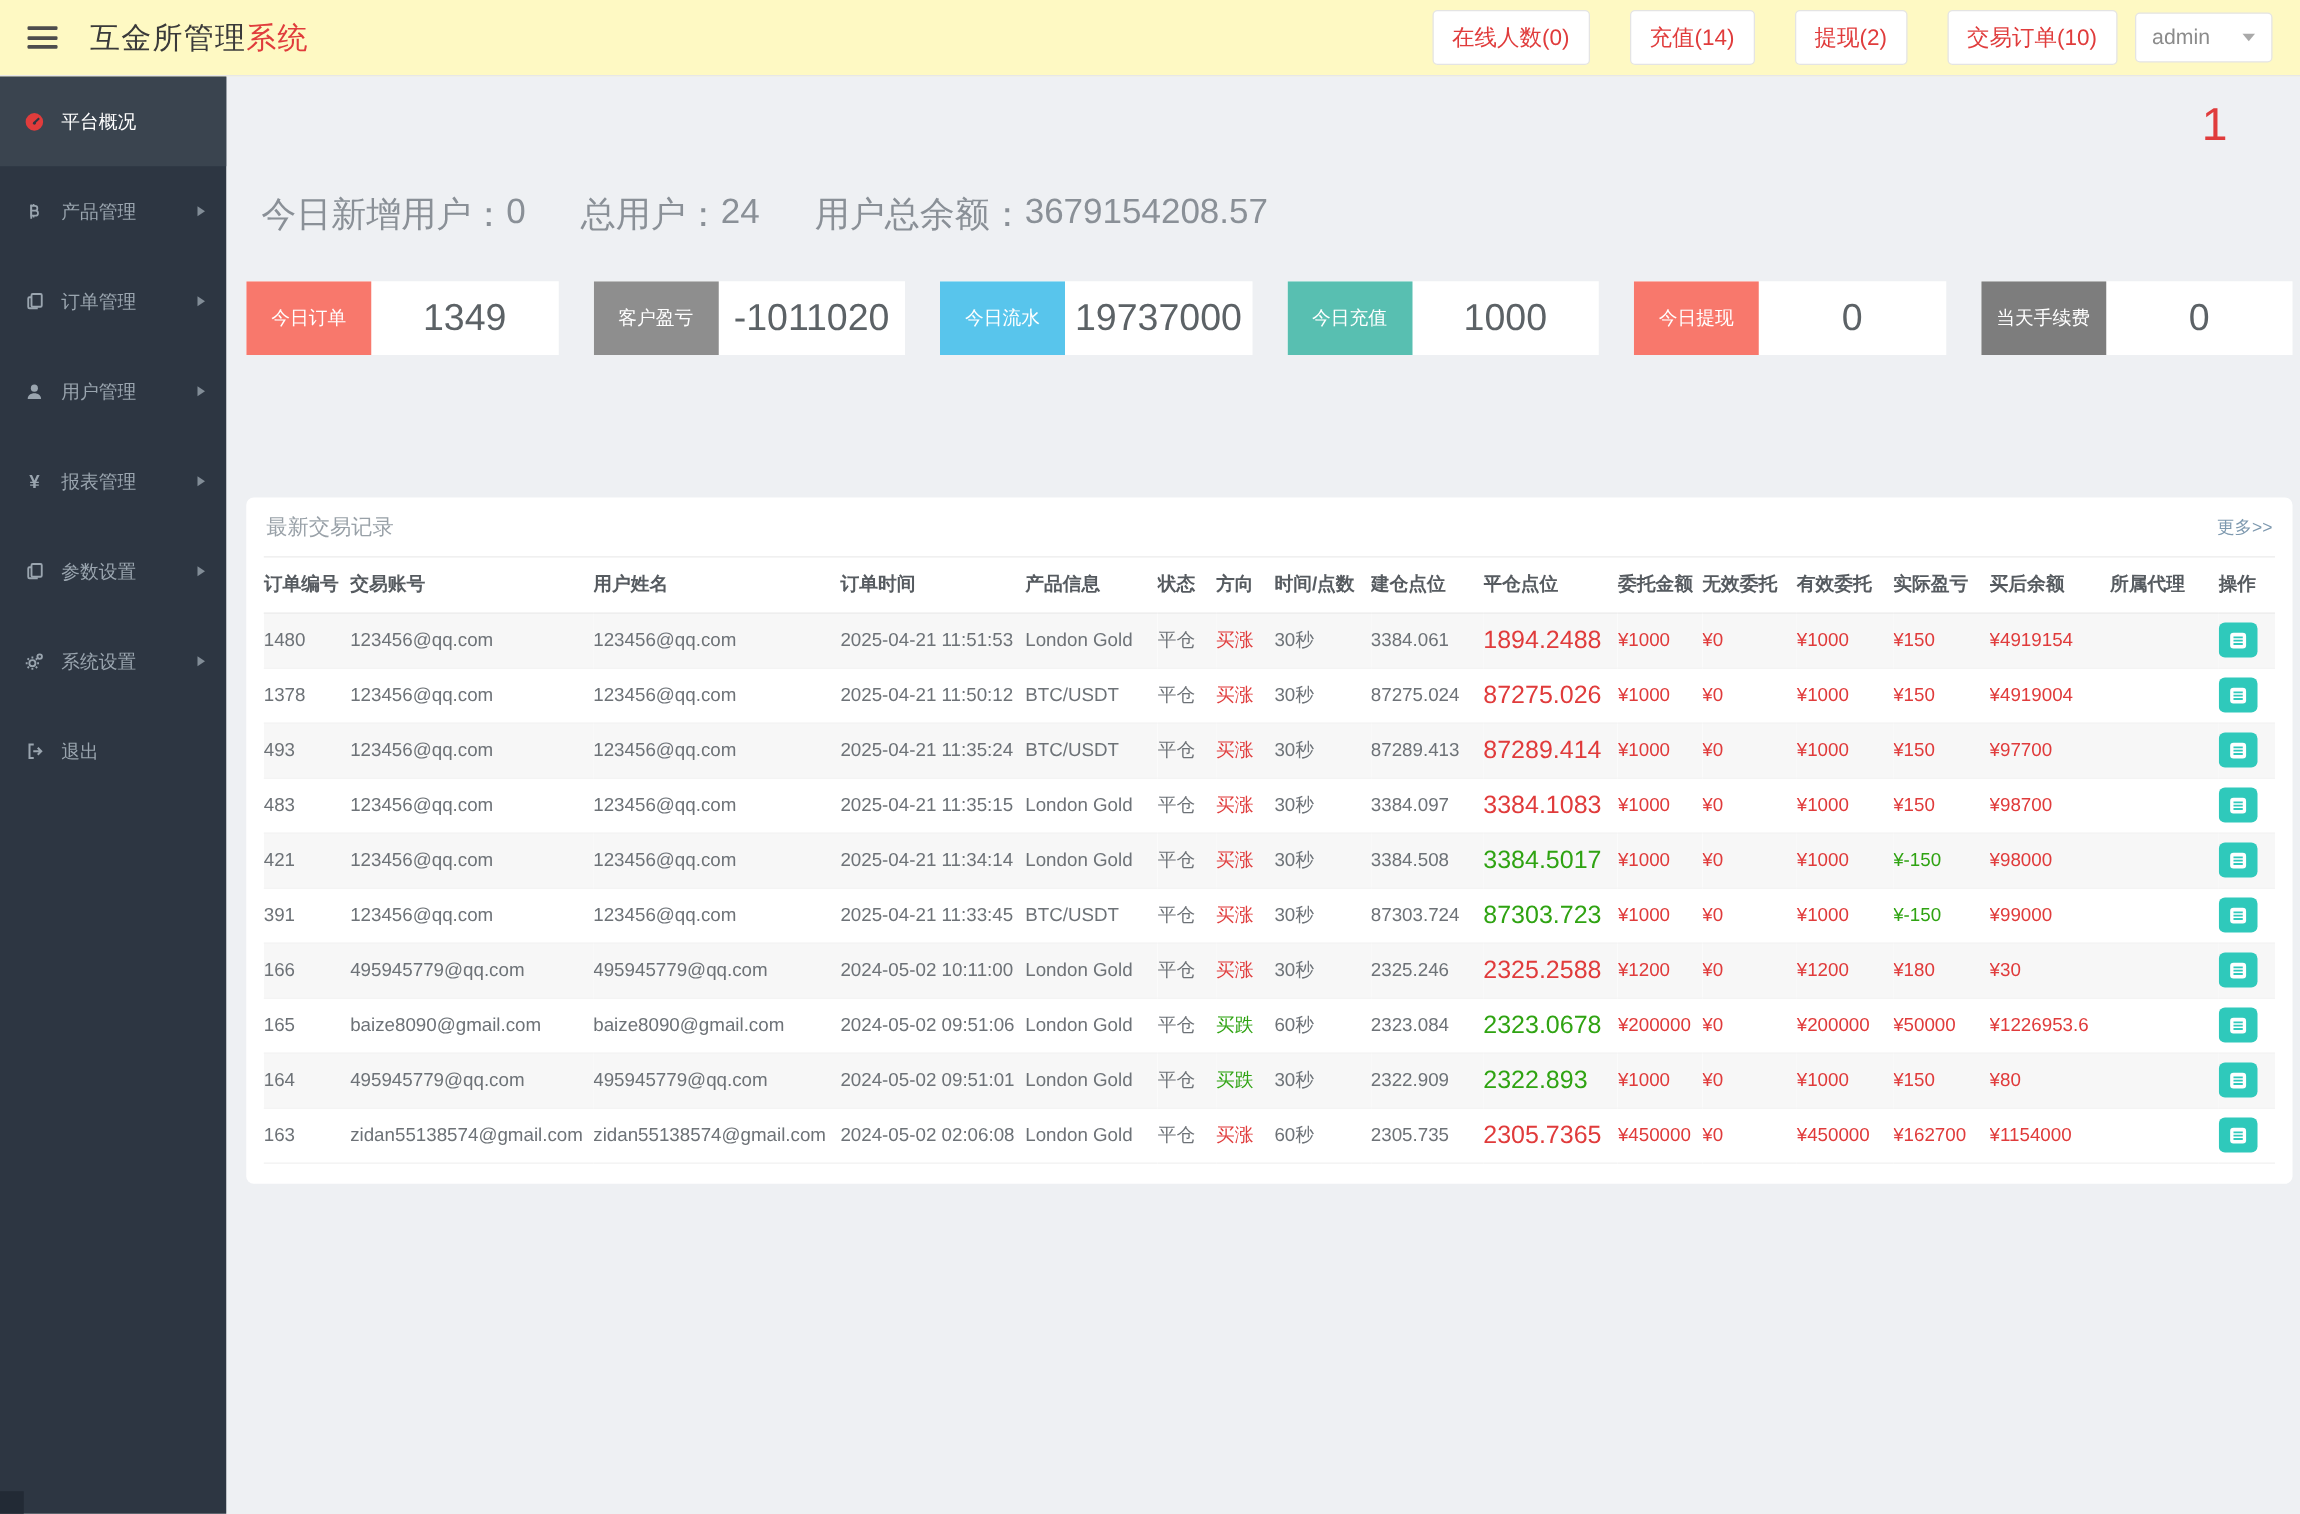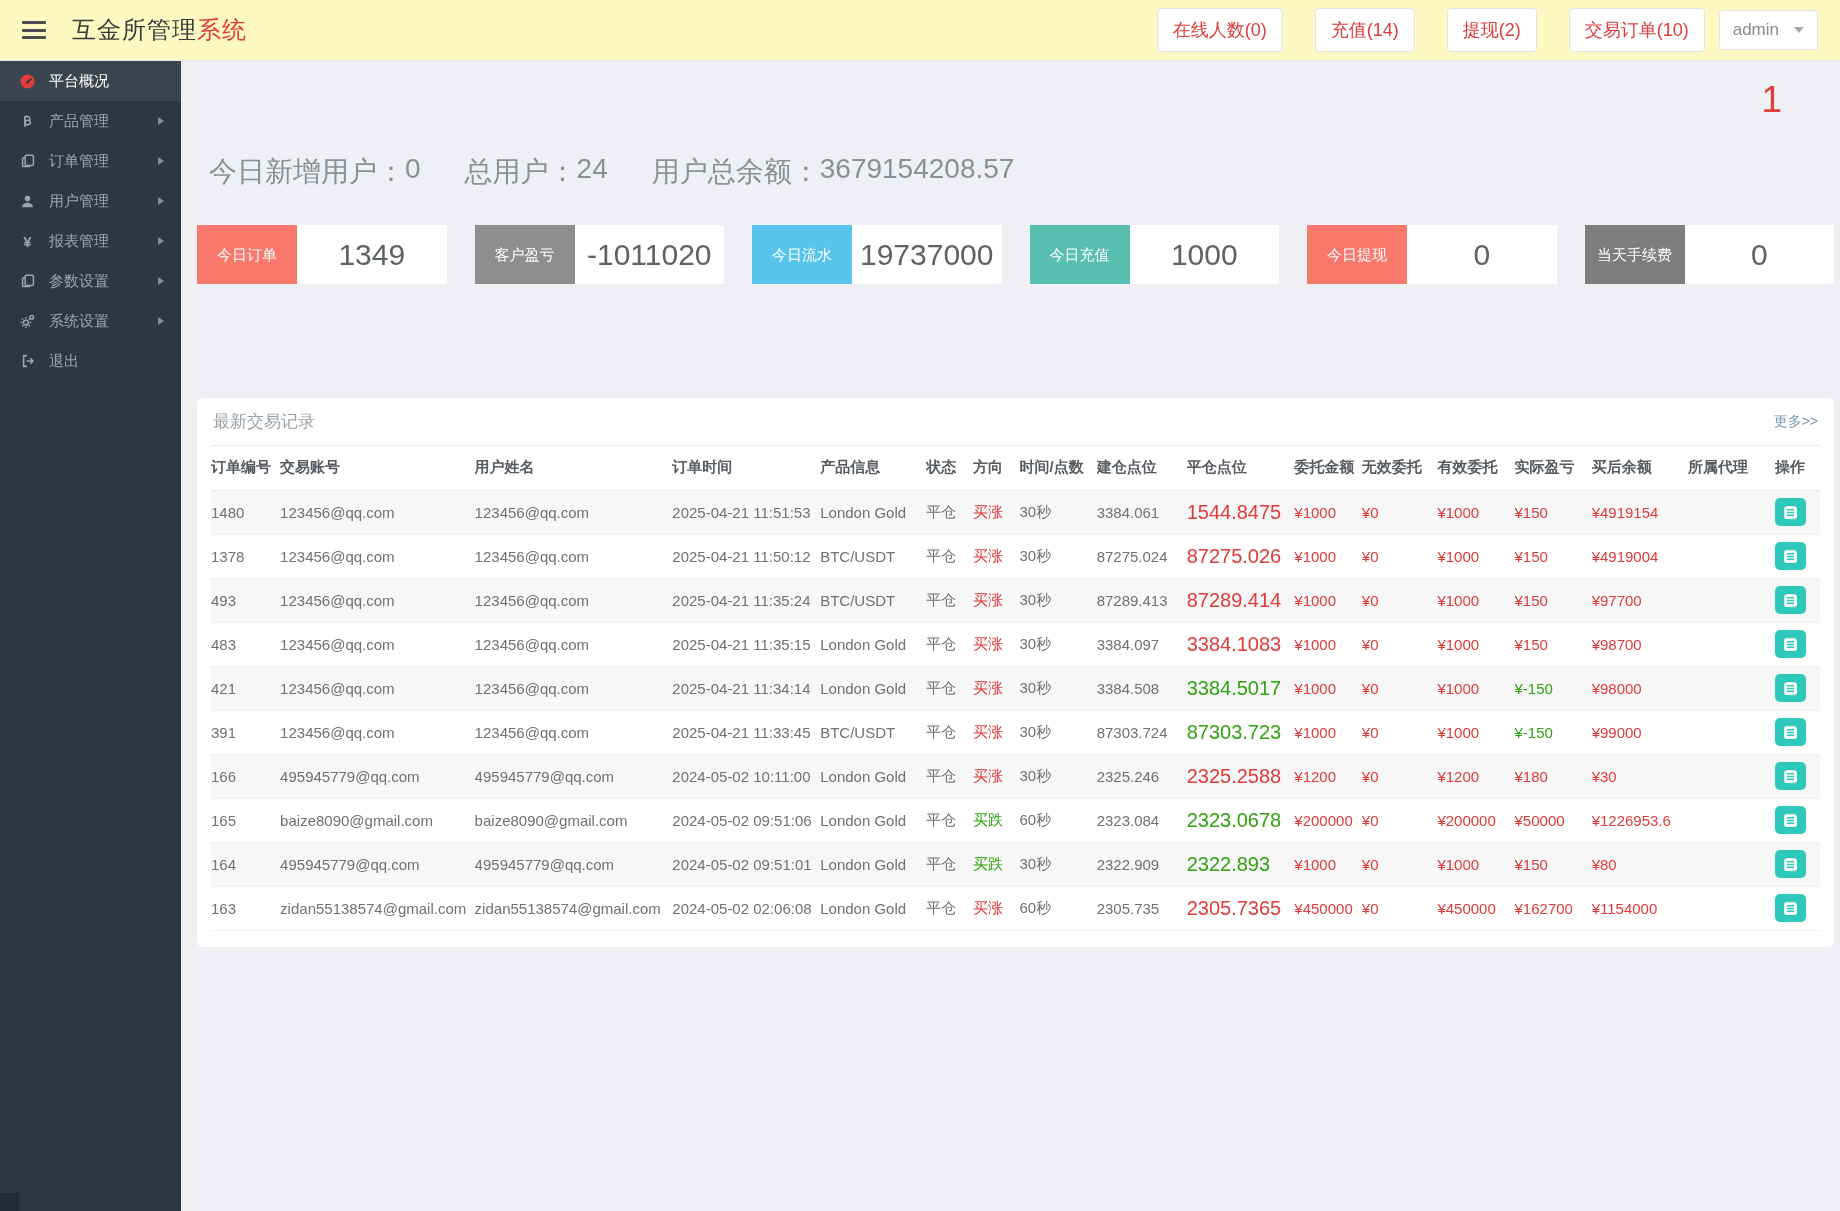--- a/index.html
+++ b/index.html
@@ -16,28 +16,28 @@
   .hamburger { width:24px; height:18px; display:flex; flex-direction:column;
                justify-content:space-between; cursor:pointer; }
   .hamburger i { display:block; height:3px; background:#4d4d4d; border-radius:1px; }
   .brand { margin-left:26px; font-size:24px; color:#3a3a3a; letter-spacing:1px; }
   .brand .red { color:#e03c3c; }
   .topnav { margin-left:auto; display:flex; align-items:center; gap:14px; }
   .topnav .tbtn { border:1px solid #e4e4e4; border-radius:4px; background:#fff;
                   color:#e03c3c; font-size:18px; padding:9px 15px; cursor:pointer;
                   font-family:inherit; }
   .user-btn { border:1px solid #e4e4e4; border-radius:4px; background:#fff; color:#8b8b8b;
-              font-size:17px; padding:9px 13px; display:flex; align-items:center; gap:15px;
+              font-size:17px; padding:9px 13px; display:flex; align-items:center; gap:26px;
               cursor:pointer; font-family:inherit; }
   .caret-down { width:0; height:0; border-left:5px solid transparent;
                 border-right:5px solid transparent; border-top:6px solid #a9a9a9; }
 
   
   .sidebar { position:absolute; top:61px; left:0; bottom:0; width:181px; background:#2d3642; }
-  .side-item { height:40px; display:flex; align-items:center; padding:0 17px;
+  .side-item { height:72px; display:flex; align-items:center; padding:0 17px;
                color:#9aa5af; font-size:15px; cursor:pointer; }
   .side-item.active { background:#3a444f; color:#fff; }
   .side-item .sicon { width:21px; margin-right:11px; display:flex; align-items:center;
                       justify-content:center; color:#9aa5af; font-size:15px; }
   .side-item.active .sicon { color:#e03c3c; }
   .side-item .glyph { font-weight:bold; }
   .side-item .arrow { margin-left:auto; width:0; height:0; border-left:6px solid #828d97;
                       border-top:4.5px solid transparent; border-bottom:4.5px solid transparent; }
   .sidebar-handle { position:absolute; left:0; bottom:0; width:19px; height:18px; background:#222a35; }
 
@@ -304,21 +304,21 @@
           <tr class="striped">
     <td>1480</td>
     <td>123456@qq.com</td>
     <td>123456@qq.com</td>
     <td>2025-04-21 11:51:53</td>
     <td>London Gold</td>
     <td>平仓</td>
     <td class="dir c-red">买涨</td>
     <td>30秒</td>
     <td>3384.061</td>
-    <td class="close-point c-red">1544.8475</td>
+    <td class="close-point c-red">1894.2488</td>
     <td class="money c-red">¥1000</td>
     <td class="money c-red">¥0</td>
     <td class="money c-red">¥1000</td>
     <td class="profit c-red">¥150</td>
     <td class="money c-red">¥4919154</td>
     <td></td>
     <td>
       <button class="action-btn">
         <svg width="17" height="17" viewBox="0 0 16 16">
           <rect x="2" y="2" width="12" height="12" rx="2.5" fill="#ffffff"></rect>

